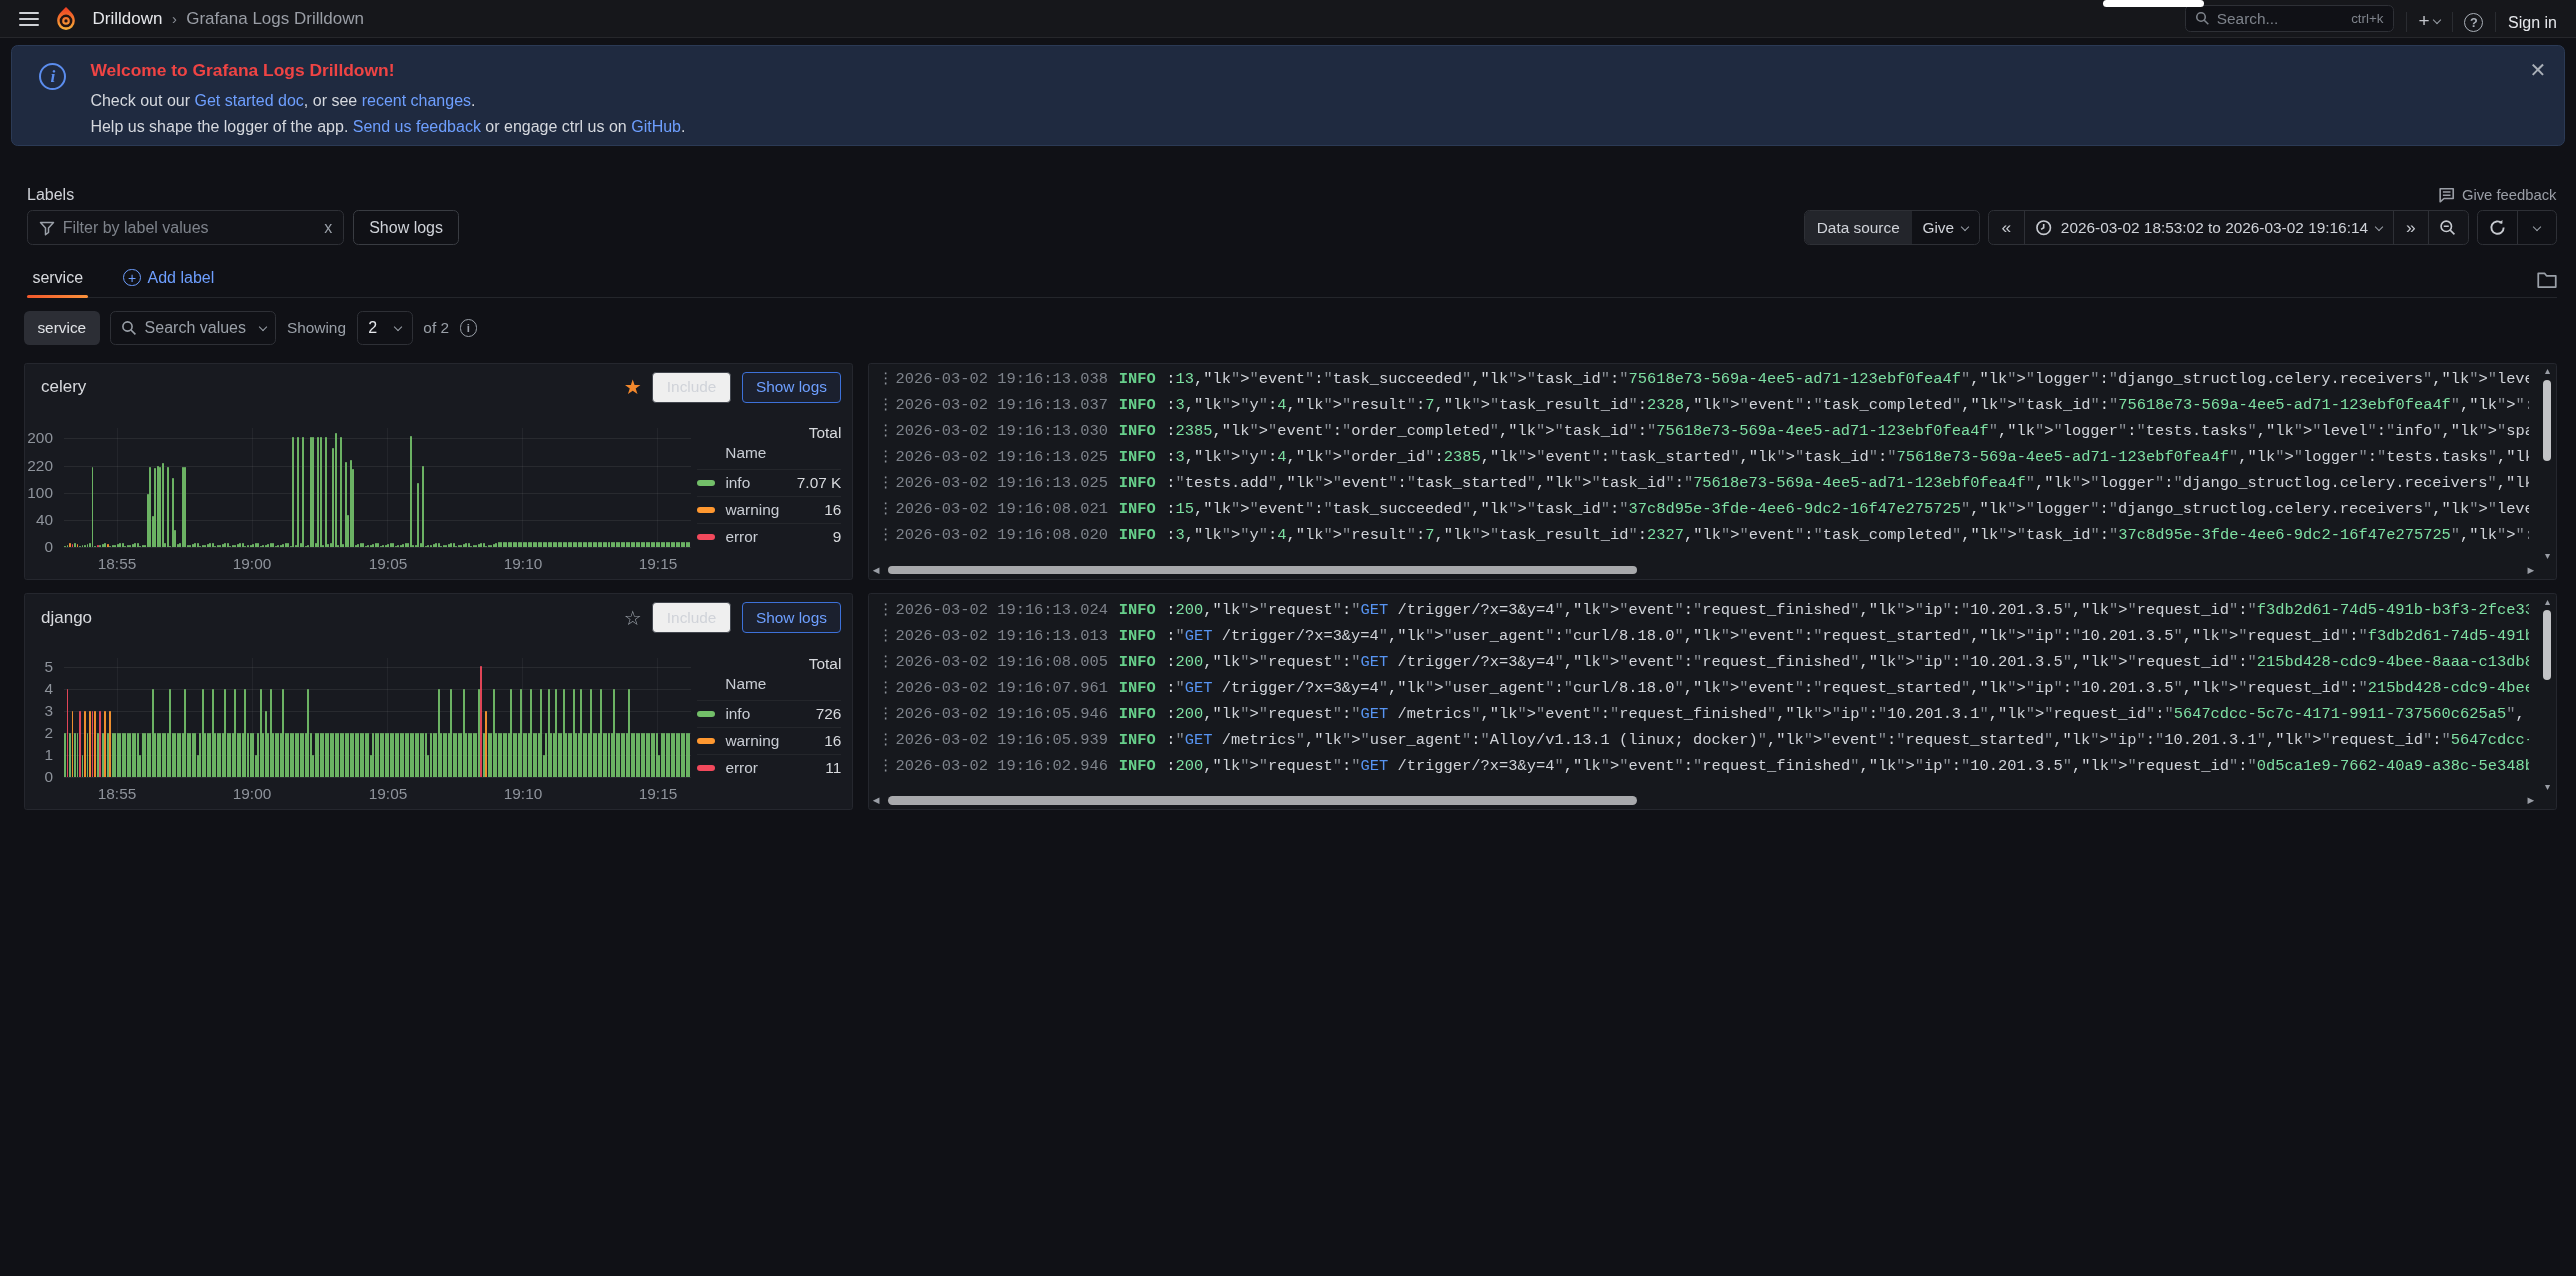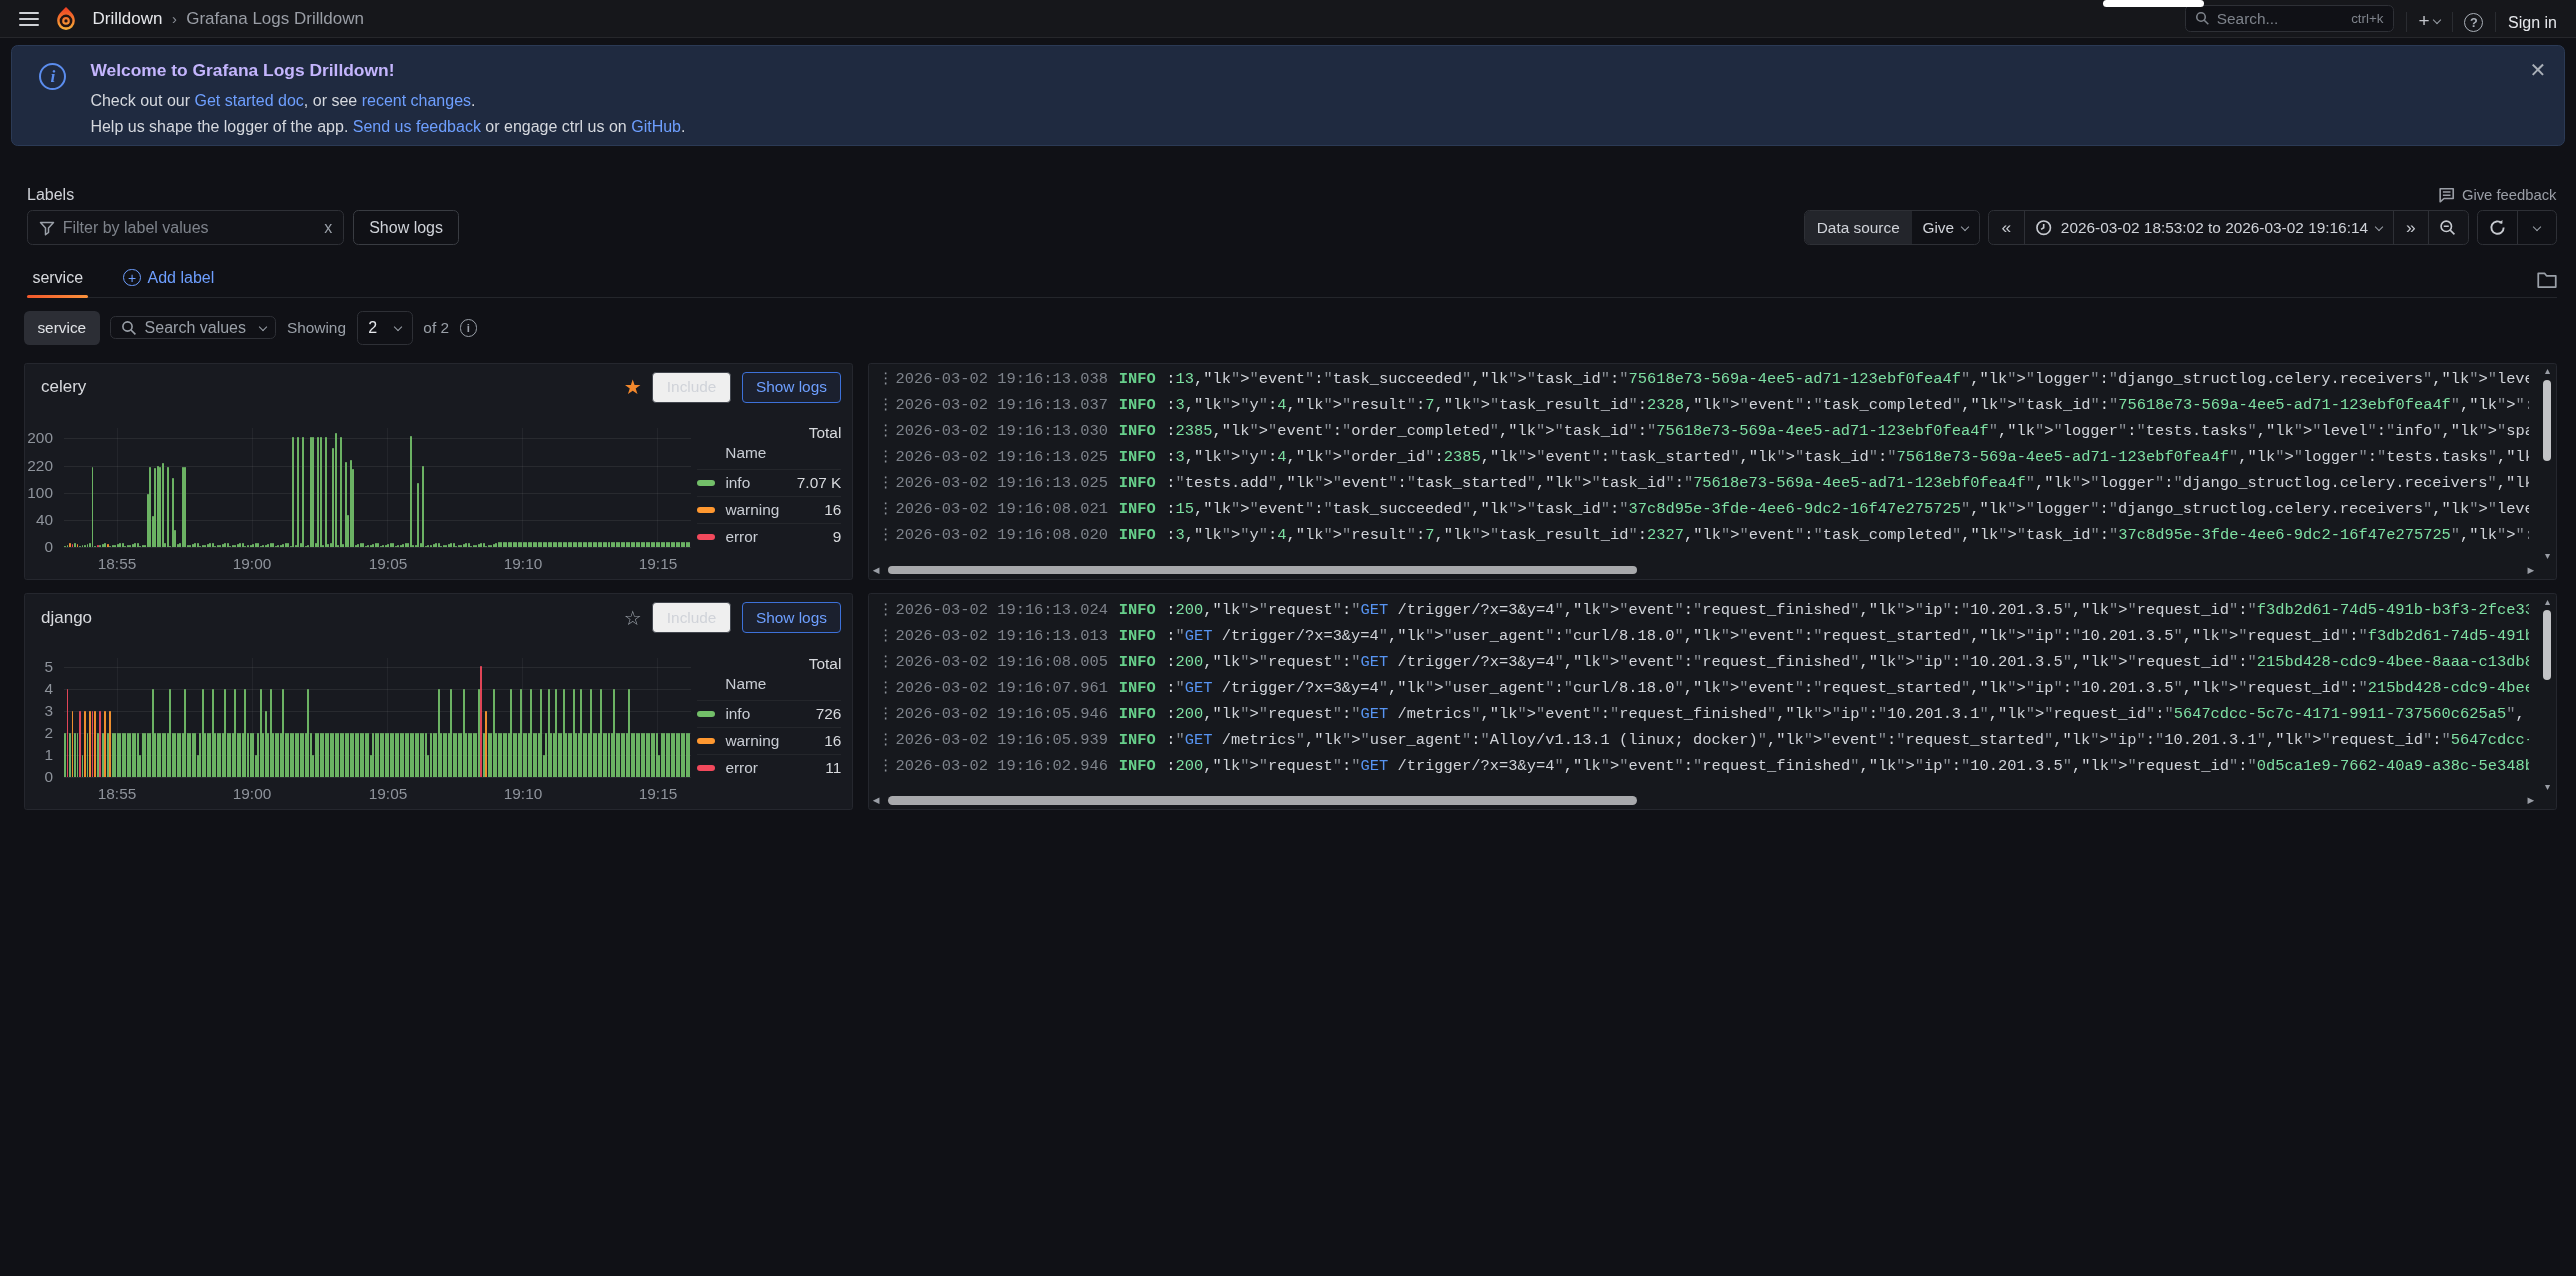--- a/index.html
+++ b/index.html
@@ -31,21 +31,21 @@
   .popup-sliver { position:absolute; left:2103px; top:0; width:101px; height:7.4px;
     background:#ffffff; border-radius:4.7px; z-index:5;}
 
   
   .banner { position:relative; margin:6.7px 11.4px 0 11.4px; height:101px; background:#1f2a40;
     border:0.7px solid #2b3a55; border-radius:6.7px; padding:14.8px 27px 0 27px; }
   .banner-icon { position:absolute; left:27px; top:17.4px; width:27px; height:27px;
     border:2px solid #5b8dee; border-radius:50%; color:#5b8dee; font-size:17.4px; font-weight:700;
     display:flex; align-items:center; justify-content:center; font-family:"Liberation Serif", serif; font-style:italic;}
   .banner-text { margin-left:51px; }
-  .banner-title { font-size:17.4px; font-weight:600; color:#c4b5fd; margin-bottom:10.7px;}
+  .banner-title { font-size:17.4px; font-weight:600; color:#ef4444; margin-bottom:10.7px;}
   .banner-line { font-size:16px; color:#d5d8de; margin-bottom:8px;}
   .blink { color:#6e9fff; cursor:pointer;}
   .banner-close { position:absolute; right:17.4px; top:12px; color:#aab0b8; font-size:20px; cursor:pointer;}
 
   
   .toolbar { margin-top:40px; padding:0 19.5px 0 27px; display:flex; justify-content:space-between; align-items:flex-end;}
   .labels-title { font-size:16px; color:#d0d3d9; margin-bottom:6.7px;}
   .filter-row { display:flex; gap:9.4px; }
   .filter-input { width:317px; height:35px; border:0.7px solid #2e3036; border-radius:5.4px;
     background:#121318; display:flex; align-items:center; padding:0 10.7px; gap:8px;}
@@ -76,21 +76,21 @@
     background:linear-gradient(90deg,#f2572b,#fb923c);}
   .addlabel { display:flex; align-items:center; gap:6.7px; color:#6e9fff; font-size:16px; padding-bottom:10.7px; cursor:pointer;}
   .pluscirc { width:17.4px; height:17.4px; border:1.3px solid #6e9fff; border-radius:50%; display:flex;
     align-items:center; justify-content:center; font-size:14px; line-height:1;}
   .tab-right { margin-left:auto; padding-bottom:8px; cursor:pointer;}
 
   
   .value-controls { margin:12px 19.5px 0 24px; display:flex; align-items:center; gap:10.7px; height:35px;}
   .chip { background:#2c2e35; border-radius:5.4px; height:34px; display:flex; align-items:center;
     padding:0 13.4px; font-size:15.4px; color:#e0e2e6;}
-  .sv-select { width:166px; height:23px; border:0.7px solid #2e3036; border-radius:5.4px; display:flex;
+  .sv-select { width:166px; height:34px; border:0.7px solid #2e3036; border-radius:5.4px; display:flex;
     align-items:center; gap:8px; padding:0 9.4px; cursor:pointer;}
   .sv-select .ph { flex:1; color:#9aa0a8; font-size:16px;}
   .muted { color:#9aa0a8; font-size:15.4px;}
   .count-select { width:56px; height:34px; border:0.7px solid #2e3036; border-radius:5.4px; display:flex;
     align-items:center; justify-content:space-between; padding:0 10.7px; color:#e6e8ec; font-size:16px; cursor:pointer;}
   .infocirc { width:17.4px; height:17.4px; border:1.3px solid #9aa0a8; border-radius:50%; color:#9aa0a8;
     font-size:11.4px; display:flex; align-items:center; justify-content:center; font-weight:700;}
 
   
   .prow { display:flex; gap:14.8px; margin:17.4px 19.5px 0 24px; height:217px;}

